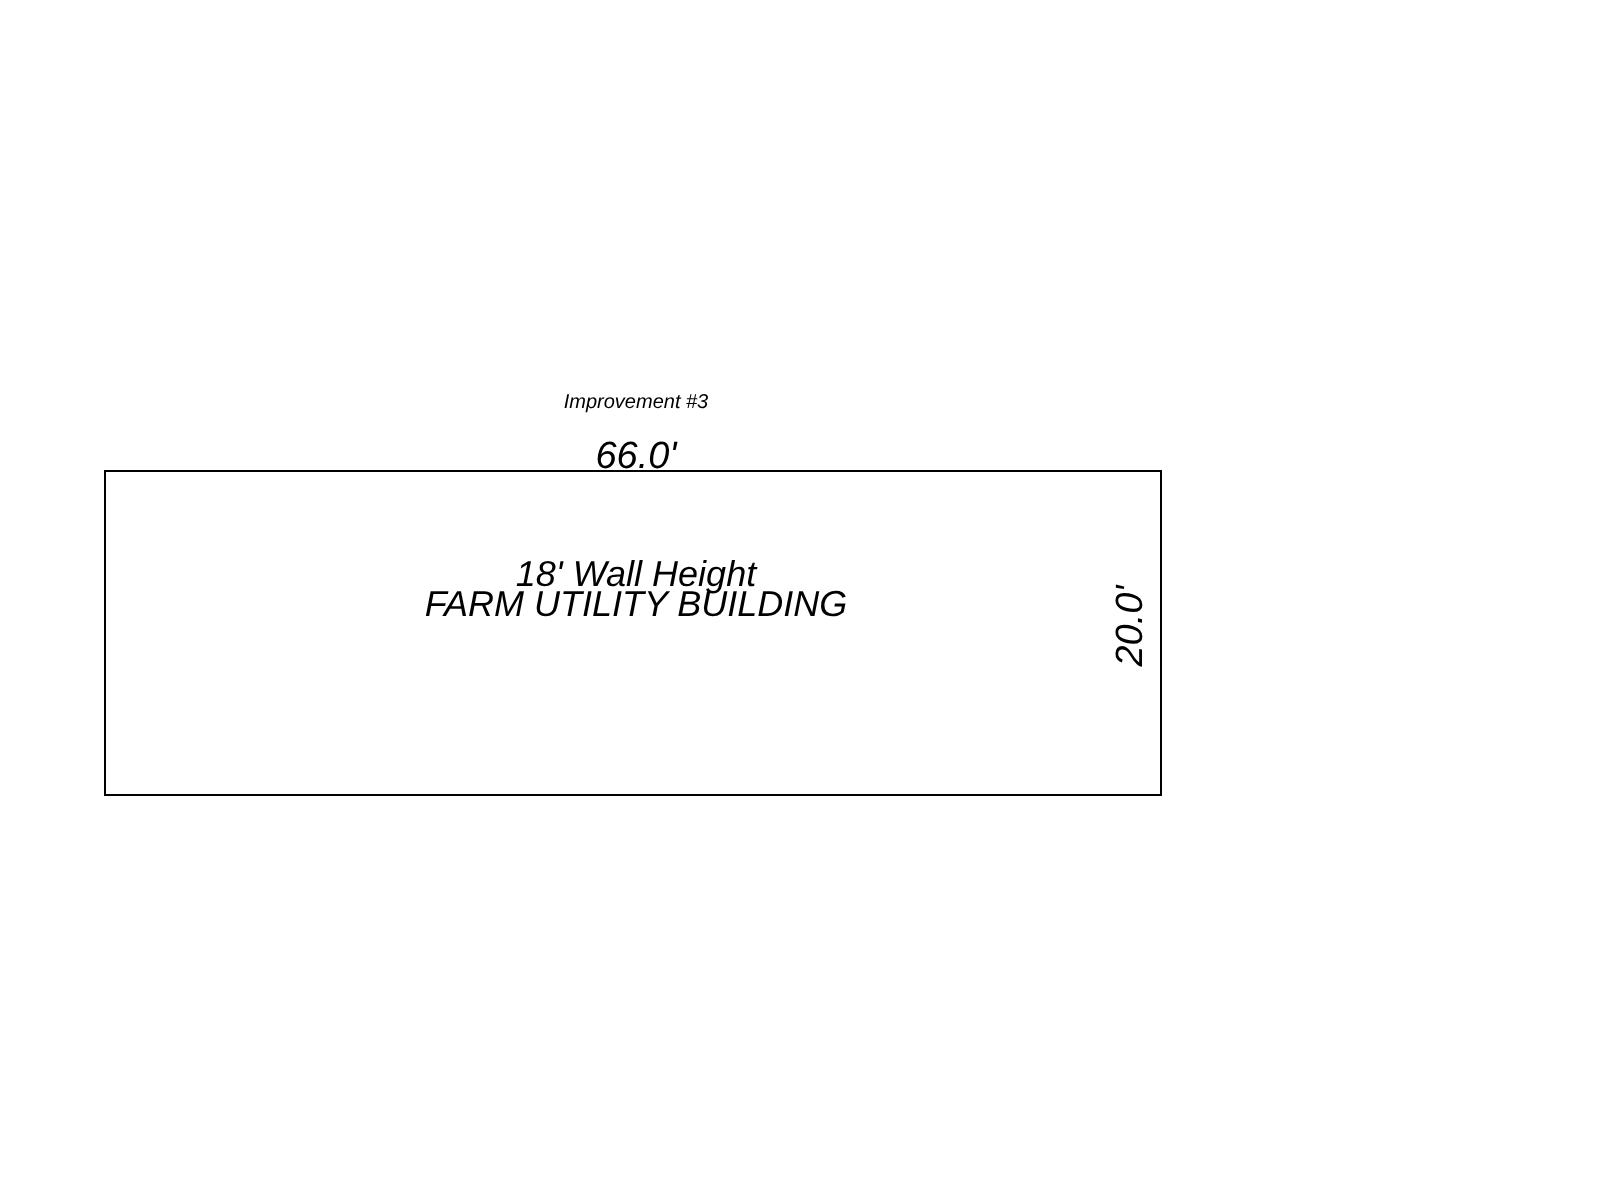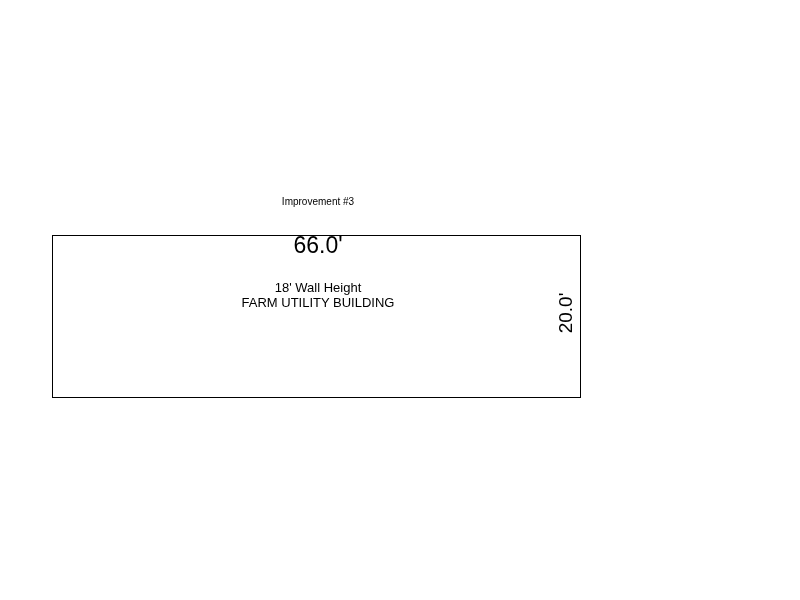--- a/index.html
+++ b/index.html
@@ -7,50 +7,51 @@
     width: 800px; height: 600px;
     background: #ffffff;
     font-family: "Liberation Sans", sans-serif;
     color: #000000;
     overflow: hidden;
   }
   .canvas {
     position: relative;
     width: 800px; height: 600px;
     background: #ffffff;
+    font-style: italic;
   }
   .improvement-label {
     position: absolute;
     left: 318px; top: 196px;
     transform: translateX(-50%);
     font-size: 10px;
     line-height: 12px;
     white-space: nowrap;
   }
   .building-outline {
     position: absolute;
     left: 52px; top: 235px;
     width: 529px; height: 163px;
     border: 1.5px solid #000000;
     background: #ffffff;
   }
   .width-dim {
     position: absolute;
-    left: 318px; top: 234px;
+    left: 318px; top: 218px;
     transform: translateX(-50%);
-    font-size: 23px;
+    font-size: 19px;
     line-height: 22px;
     white-space: nowrap;
   }
   .center-text {
     position: absolute;
     left: 318px; top: 280px;
     transform: translateX(-50%);
     text-align: center;
-    font-size: 13px;
+    font-size: 18px;
     line-height: 15px;
     white-space: nowrap;
   }
   .height-dim {
     position: absolute;
     left: 566px; top: 313px;
     transform: translate(-50%, -50%) rotate(-90deg);
     font-size: 19px;
     line-height: 22px;
     white-space: nowrap;

